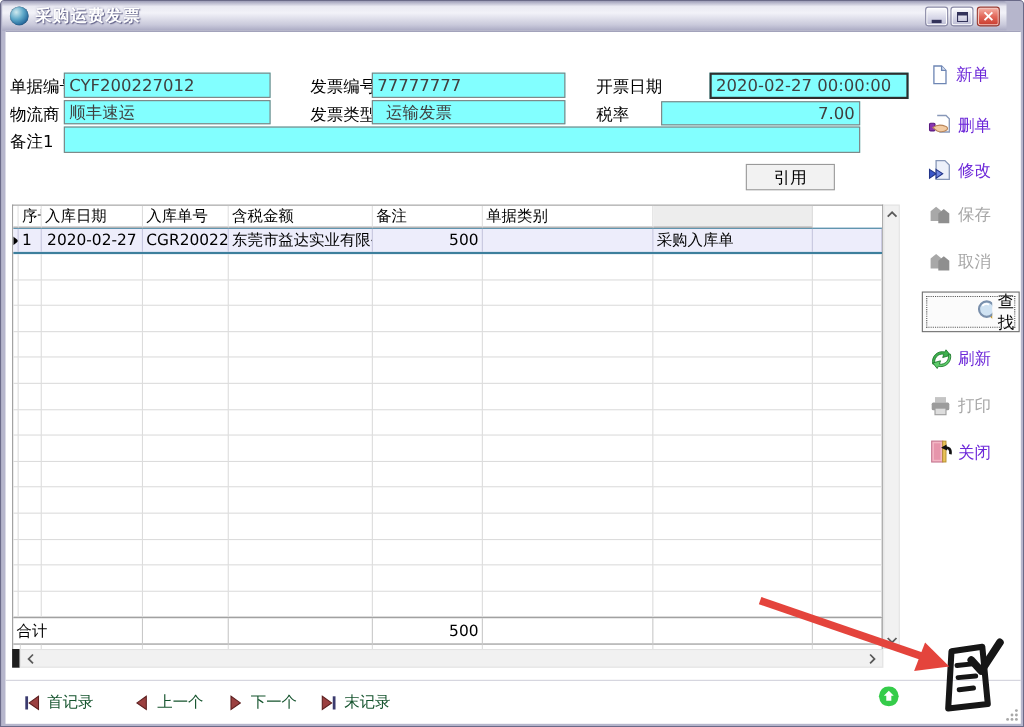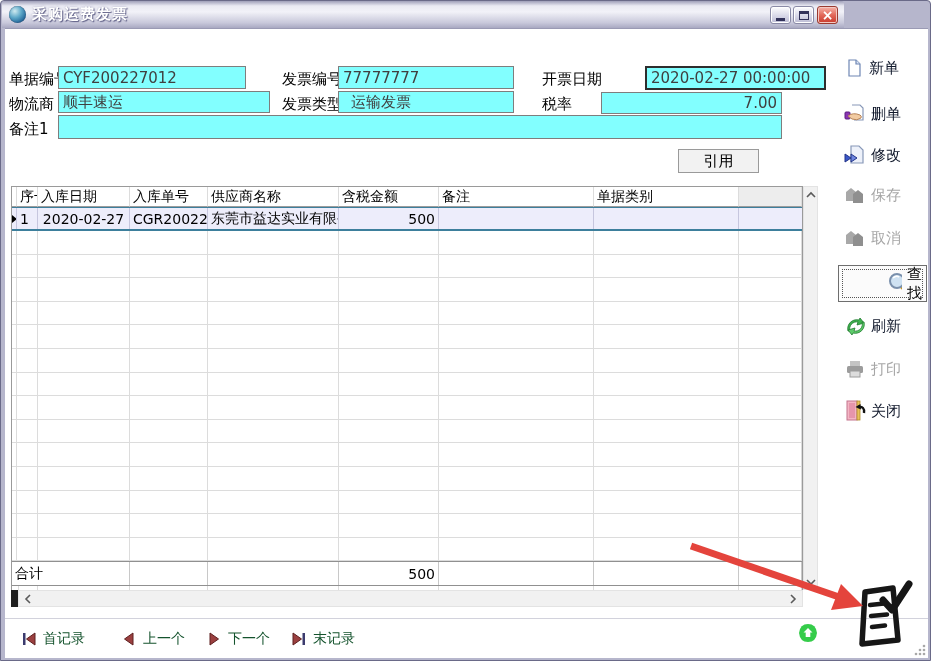--- a/index.html
+++ b/index.html
@@ -2,21 +2,21 @@
 <html><head>
 <meta charset="utf-8">
 <style>
   * { margin:0; padding:0; box-sizing:border-box; }
   html,body { width:931px; height:661px; overflow:hidden;
     font-family:"DejaVu Sans","Liberation Sans",sans-serif; background:#fff; }
   .window { position:relative; width:931px; height:661px;
     background:#B6B6CC; border:1px solid #6A6A88; border-radius:4px 4px 0 0; }
 
   
-  .titlebar { position:absolute; left:1px; top:0; width:842px; height:27px;
+  .titlebar { position:absolute; left:1px; top:0; width:913px; height:27px;
     border-radius:3px 3px 0 0;
     background:linear-gradient(#9E9EB8 0%, #E9E9F2 18%, #F2F2F8 40%, #C9C9DB 80%, #A9A9C2 100%);
     display:flex; align-items:center; }
   .title-icon { position:absolute; left:7px; top:5px; width:17px; height:17px; border-radius:50%;
     background:radial-gradient(circle at 34% 30%, #CFEAF0 0%, #5FA9C9 40%, #2B6FA0 70%, #173F6B 100%);
     box-shadow:inset 0 0 1px #0d2a4a; }
   .title-text { position:absolute; left:30px; top:4px; font-size:15px; font-weight:bold; color:#fff;
     text-shadow:1px 1px 1px rgba(90,90,130,.95), 0 0 2px rgba(120,120,160,.6); letter-spacing:1px; }
   .winbtn { position:absolute; top:5px; width:21px; height:18px; border-radius:3px;
     border:1px solid #8A8AA6; background:linear-gradient(#FEFEFF, #D8D8E8 55%, #BCBCD4);
@@ -68,21 +68,21 @@
   .vsb { position:absolute; left:802px; top:185px; width:15px; height:404px; background:#F1F1F1;
     border:1px solid #E3E3E3; }
   .vsb svg { position:absolute; left:1px; }
   .hsb { position:absolute; left:17px; top:589px; width:785px; height:17px; background:#F1F1F1;
     border:1px solid #E3E3E3; }
   .hsb-block { position:absolute; left:10px; top:589px; width:7px; height:17px; background:#1E1E1E; }
   .chev { stroke:#5A5A5A; stroke-width:1.6; fill:none; }
 
   
   .side-item { position:absolute; left:843px; width:84px; height:26px;
-    display:flex; align-items:center; gap:5px; font-size:15px; color:#0f172a; cursor:default; }
+    display:flex; align-items:center; gap:5px; font-size:15px; color:#6d28d9; cursor:default; }
   .side-item.disabled { color:#A6A6A6; }
   .find-box { position:absolute; left:837px; top:264px; width:89px; height:37px;
     border:1px solid #6E6E6E; background:#FBFBFB; display:flex; align-items:center;
     justify-content:center; gap:5px; font-size:15px;padding-left:48px; }
   .find-box::after { content:""; position:absolute; inset:3px; border:1px dotted #555; pointer-events:none; }
 
   
   .divider { position:absolute; left:4px; top:617px; width:923px; height:1px; background:#D2D2DC; }
   .nav-item { position:absolute; top:627px; height:22px; display:flex; align-items:center; gap:6px;
     font-size:14px; color:#14532d; cursor:default; }
@@ -115,53 +115,53 @@
   <div class="client"></div>
 
   <div class="flabel" style="left:8px;top:69px;">单据编号</div>
   <input class="field" style="left: 57px; top: 65px; width: 188px; height: 23px;" value="CYF200227012">
   <div class="flabel" style="left:281px;top:69px;">发票编号</div>
   <input class="field" style="left: 337px; top: 65px; width: 176px; height: 23px;" value="77777777">
   <div class="flabel" style="left:541px;top:69px;">开票日期</div>
   <input class="field dark" style="left: 600px; top: 65px; width: 181px; height: 24px;" value="2020-02-27 00:00:00">
 
   <div class="flabel" style="left:8px;top:94px;">物流商</div>
-  <input class="field" style="left: 57px; top: 90px; width: 212px; height: 22px;" value="顺丰速运">
+  <input class="field" style="left: 57px; top: 90px; width: 188px; height: 22px;" value="顺丰速运">
   <div class="flabel" style="left:281px;top:94px;">发票类型</div>
   <input class="field" style="left: 337px; top: 90px; width: 176px; height: 22px; padding-left: 12px;" value="运输发票">
   <div class="flabel" style="left:541px;top:94px;">税率</div>
   <input class="field right" style="left: 600px; top: 91px; width: 181px; height: 22px;" value="7.00">
 
   <div class="flabel" style="left:8px;top:119px;">备注1</div>
   <input class="field" style="left: 57px; top: 114px; width: 724px; height: 24px;" value="">
 
   <div class="btn-cite">引用</div>
 
   <div class="grid">
     <div class="trow">
       <div class="th ind"></div>
       <div class="th">序号</div>
       <div class="th">入库日期</div>
       <div class="th">入库单号</div>
-      <div class="th">供应商名称</div>
       <div class="th">含税金额</div>
       <div class="th">备注</div>
       <div class="th">单据类别</div>
       <div class="th extra"></div>
     </div>
     <div class="trow sel">
       <div class="td ind">
           <span class="rec-arrow"></span>
         </div>
       <div class="td">1</div>
       <div class="td ctr">2020-02-27</div>
       <div class="td">CGR2002270</div>
       <div class="td">东莞市益达实业有限公司</div>
       <div class="td num">500</div>
       <div class="td"></div>
+      <div class="td">采购入库单</div>
       <div class="td"></div>
     </div>
     <div>
         <div class="trow empty">
           <div class="td"></div>
           <div class="td"></div>
           <div class="td"></div>
           <div class="td"></div>
           <div class="td"></div>
           <div class="td"></div>

